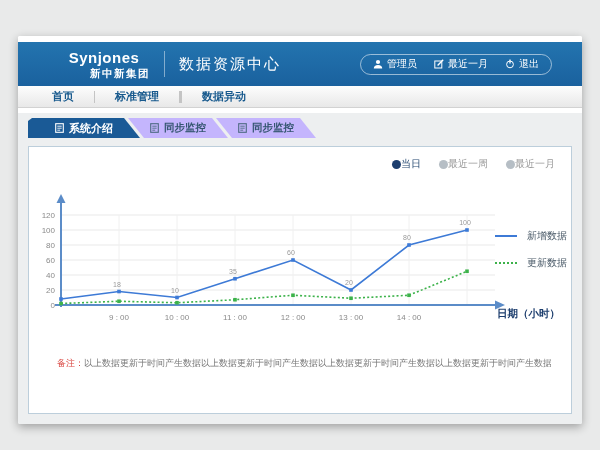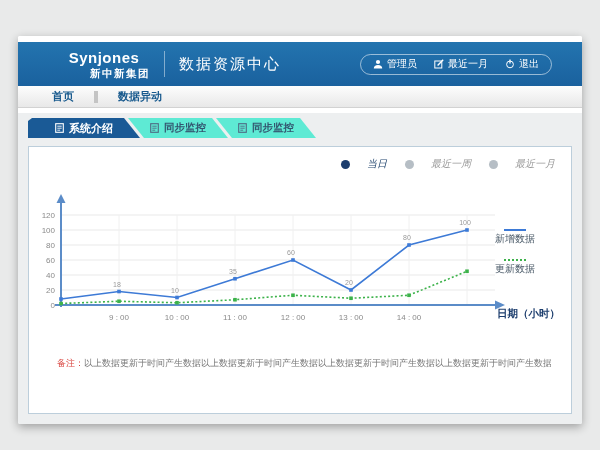--- a/index.html
+++ b/index.html
@@ -33,43 +33,43 @@
   .nav-sep { width:1px; height:12px; background:#c4c4c4; }
 
   
   .content { position:absolute; left:0; right:0; top:77px; bottom:0; background:#edeff0; }
 
   .tabs { position:absolute; top:5px; left:10px; display:flex; height:20px; }
   .tab { height:20px; display:flex; align-items:center; justify-content:center; gap:5px;
          font-weight:bold; cursor:pointer; white-space:nowrap; }
   .tab.active { width:112px; font-size:11px; background:#1a5a96; color:#fff; z-index:3; position:relative;
         clip-path:polygon(0 100%, 0 3px, 4px 0, calc(100% - 16px) 0, 100% 100%); }
-  .tab.inactive { width:100px; font-size:10.5px; background:#5eead4; color:#33556f; margin-left:-12px; position:relative;
+  .tab.inactive { width:100px; font-size:10.5px; background:#c4b5fd; color:#33556f; margin-left:-12px; position:relative;
         clip-path:polygon(0 0, calc(100% - 16px) 0, 100% 100%, 16px 100%); }
   .tab.t2 { z-index:2; } .tab.t3 { z-index:1; }
 
   .panel { position:absolute; left:10px; right:10px; top:33px; bottom:10px;
            background:#fff; border:1px solid #bccedb; }
 
   .radios { position:absolute; top:10px; right:16px; display:flex; gap:18px; align-items:center; }
-  .radio { display:flex; align-items:center; gap:17px; font-size:10px; color:#9a9a9a; cursor:pointer;font-style:italic; }
+  .radio { display:flex; align-items:center; gap:0; font-size:10px; color:#9a9a9a; cursor:pointer; }
   .radio .dot { width:9px; height:9px; border-radius:50%; background:#b6bec5; }
   .radio.selected { color:#23476f; }
   .radio.selected .dot { background:#1d3e6e; }
 
   .ylabel { position:absolute; top:26px; left:14px; font-size:11px; font-weight:bold;
             color:#1d3e6e; letter-spacing:1px; }
   .xlabel { position:absolute; left:468px; top:160px; font-size:10.5px; font-weight:bold;
             color:#1d3e6e; white-space:nowrap; }
 
   svg.chart { position:absolute; top:42px; left:6px; }
   svg.chart text { font-family:"Liberation Sans", sans-serif; }
 
   .legend { position:absolute; left:466px; top:82px; display:flex; flex-direction:column; gap:13px; }
-  .legend-item { display:flex; align-items:center; gap:1px; font-size:10px; color:#4a5a68; white-space:nowrap;flex-direction:column; }
+  .legend-item { display:flex; align-items:center; gap:10px; font-size:10px; color:#4a5a68; white-space:nowrap; }
   .legend-item .sample { width:22px; height:0; }
   .sample.solid  { border-top:2px solid #3d7ad6; }
   .sample.dotted { border-top:2px dotted #3cb24a; }
 
   .note { position:absolute; left:28px; right:20px; top:210px; font-size:9px; color:#777;
           line-height:1.4; white-space:nowrap; overflow:hidden; }
   .note-red { color:#d9443f; }
 </style>
 </head>
 <body>
@@ -107,20 +107,21 @@
             <line x1="5" y1="0.6" x2="5" y2="4.6" stroke="#fff" stroke-width="1.3"></line>
           </svg>
           <span>退出</span>
         </div>
       </div>
     </div>
 
     <div class="nav" id="nav">
         <div class="nav-item">首页</div>
         <div class="nav-sep"></div>
+        <div class="nav-item">标准管理</div>
         <div class="nav-sep"></div>
         <div class="nav-sep"></div>
         <div class="nav-sep"></div>
         <div class="nav-item">数据异动</div>
       </div>
 
     <div class="content">
       <div class="tabs" id="tabs">
           <div class="tab active t1">
             <svg width="9" height="10" viewBox="0 0 9 10">

